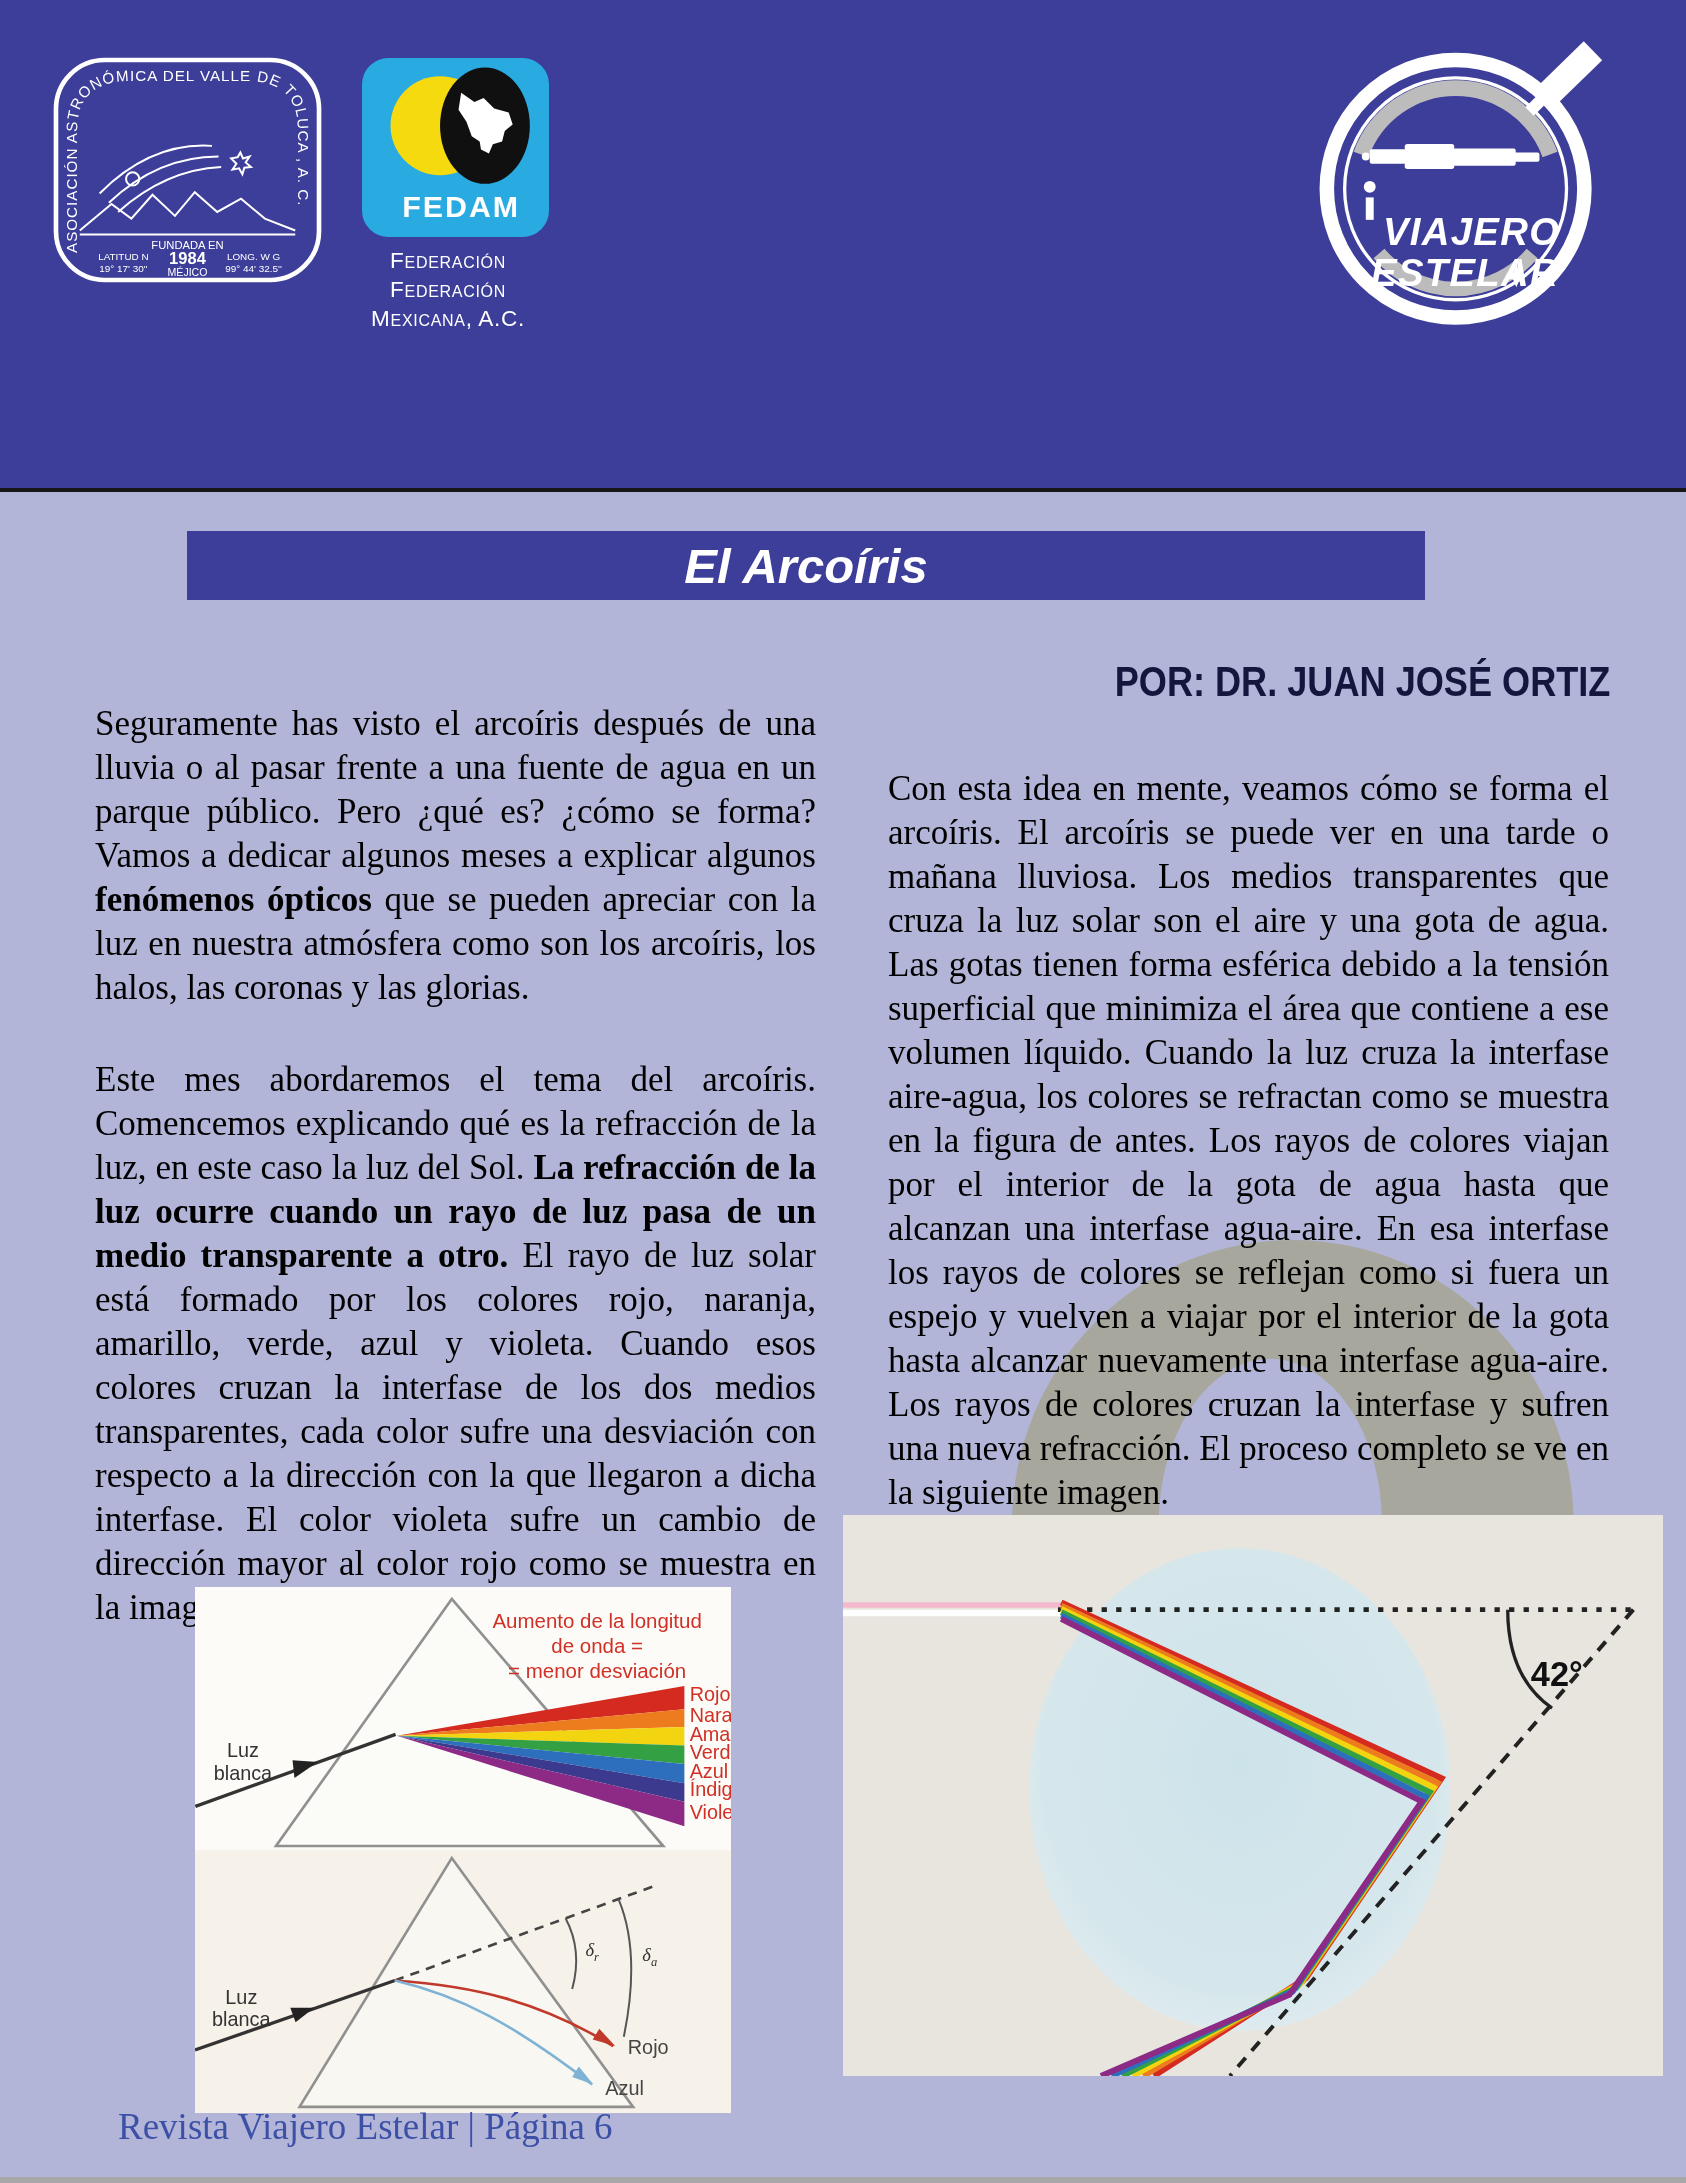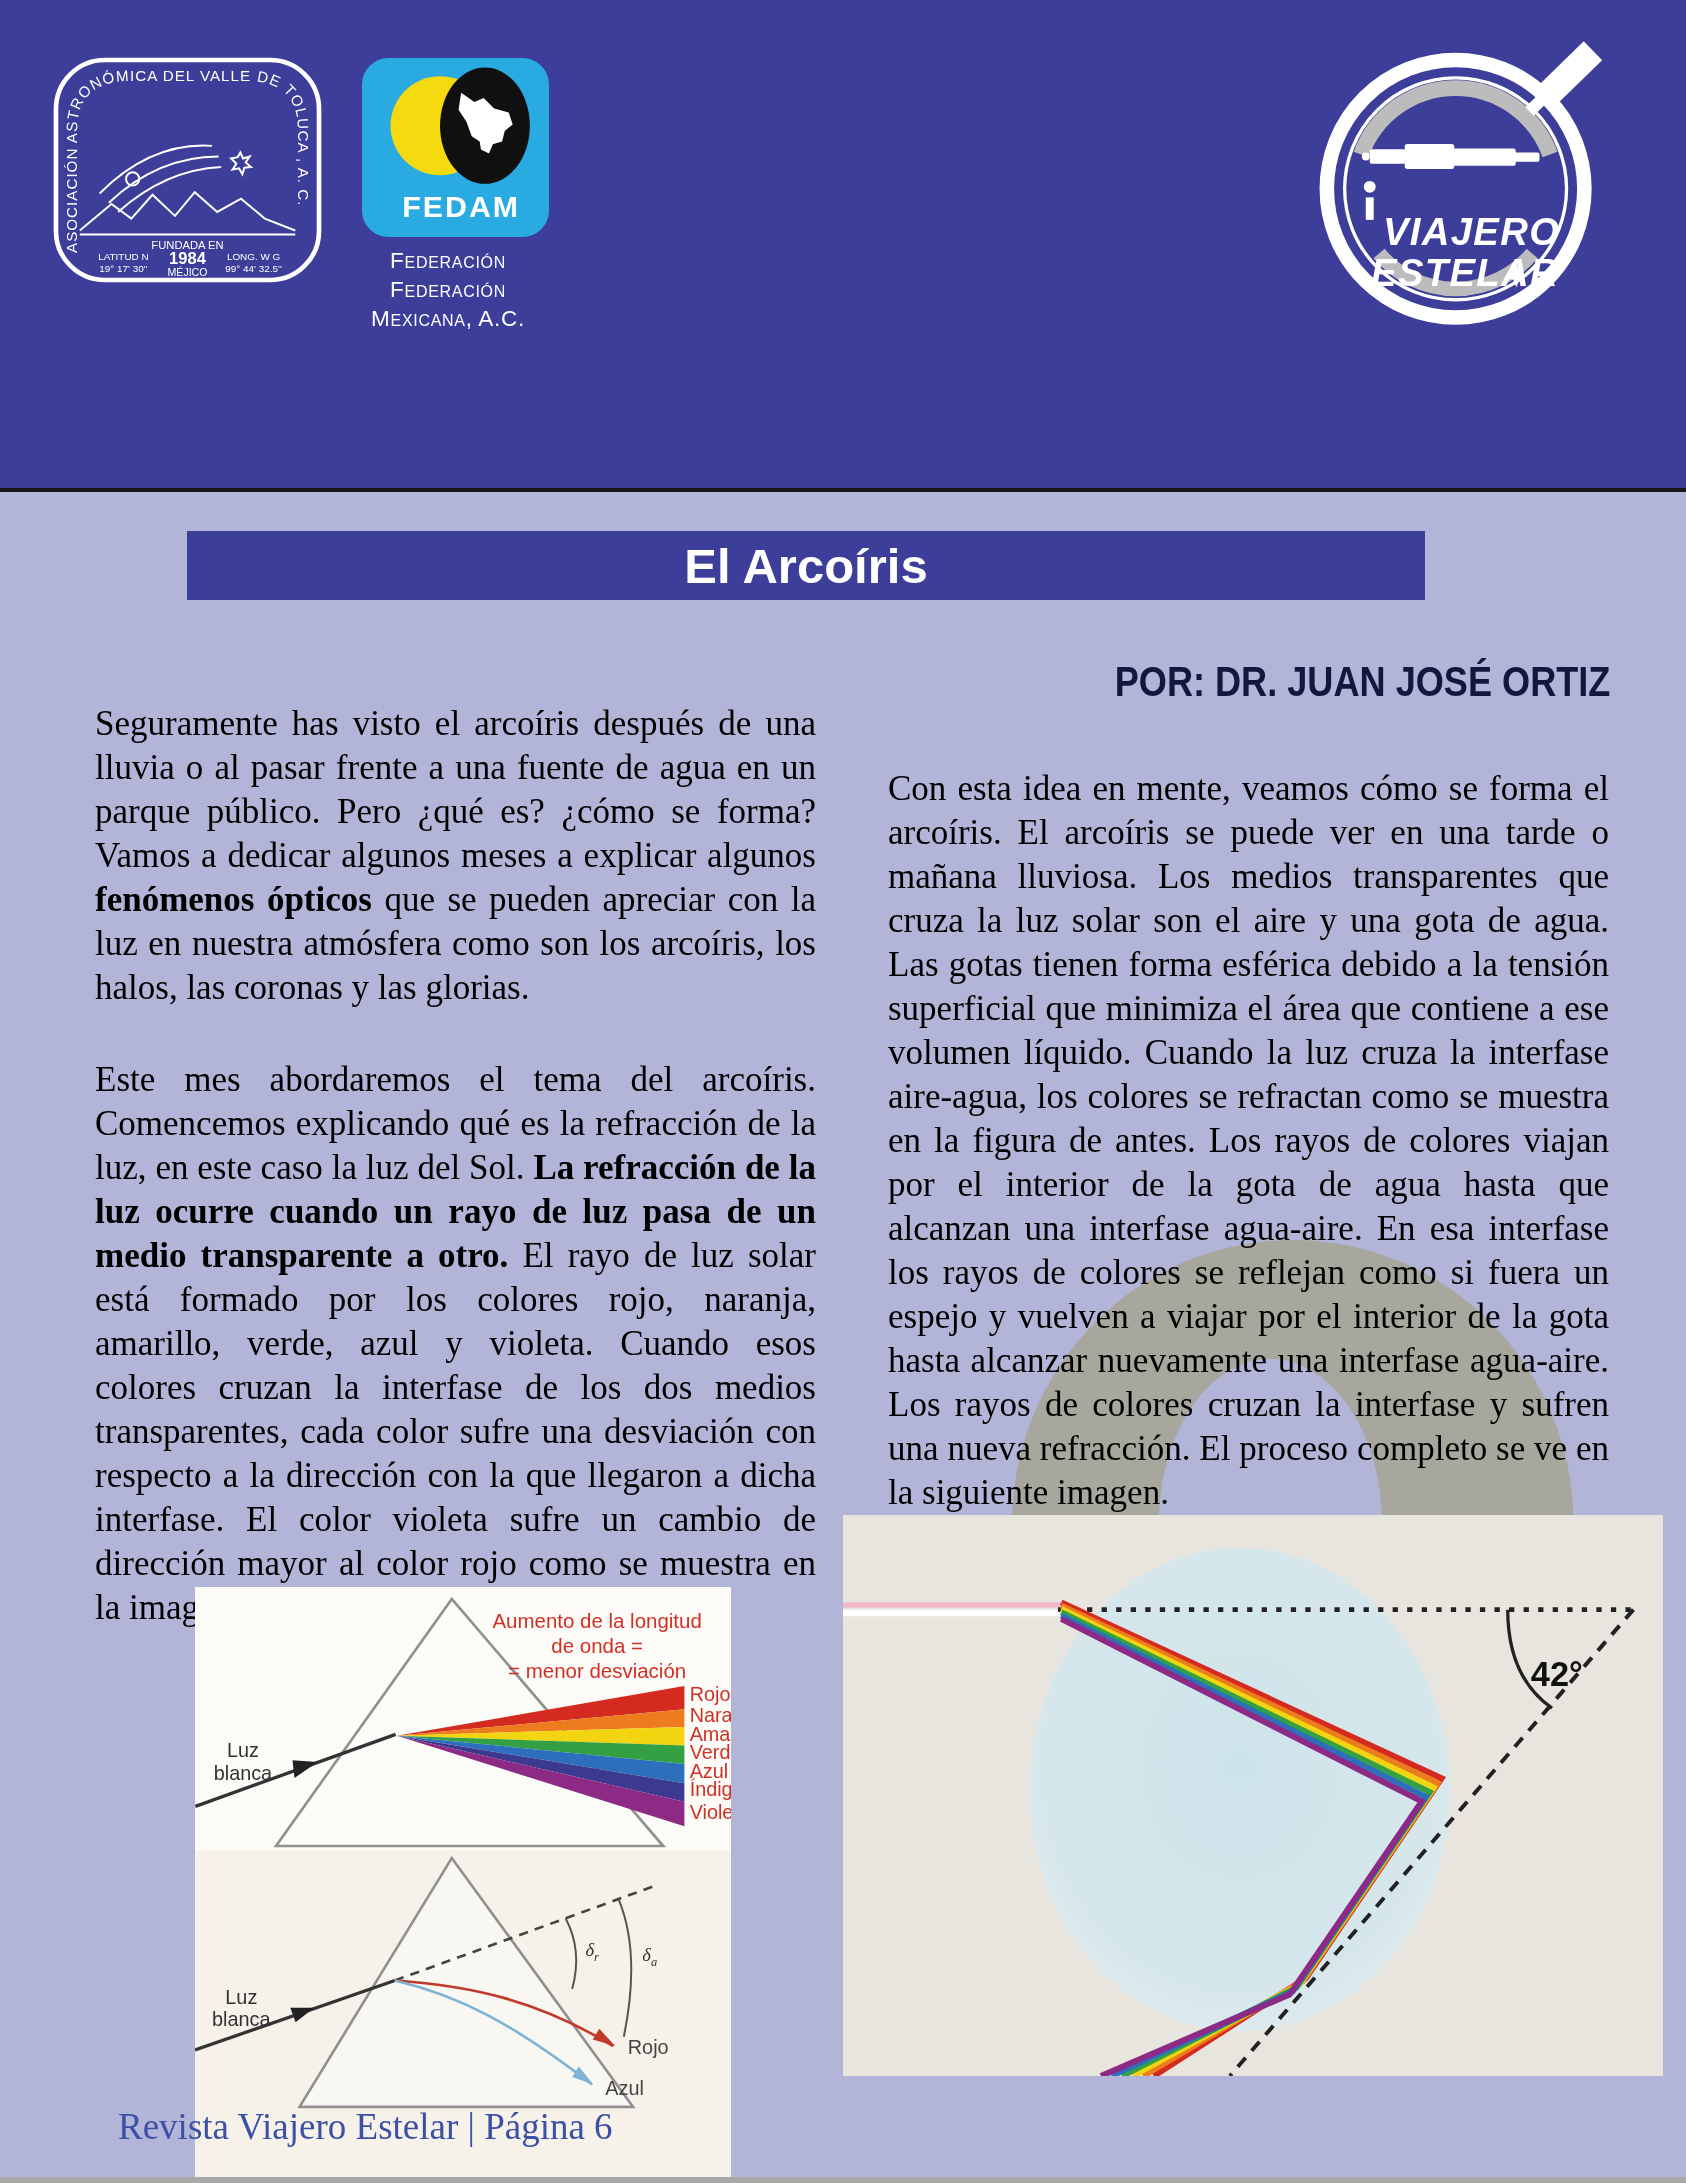--- a/index.html
+++ b/index.html
@@ -15,35 +15,35 @@
   .logo-toluca{position:absolute;left:52px;top:56px;width:271px;height:228px;}
   
   .logo-fedam-box{position:absolute;left:362px;top:58px;width:175px;height:179px;
         background:#29abe2;border-radius:26.5px;padding-left:12px;}
   .logo-fedam-text{position:absolute;left:339px;top:246px;width:218px;text-align:center;
         color:#fff;font-variant:small-caps;font-size:22.5px;line-height:29px;letter-spacing:0.7px;}
   
   .logo-viajero{position:absolute;left:1310px;top:26.5px;width:311px;height:317px;}
   
   .section-bar{position:absolute;left:187px;top:531px;width:1238px;height:69px;background:#3c3e99;
-        display:flex;align-items:center;justify-content:center;}
+        display:flex;align-items:center;justify-content:center;font-style:italic;}
   .section-bar span{color:#fff;font-size:49px;font-weight:bold;}
   .byline{position:absolute;right:77px;top:658px;color:#15163e;font-size:42px;font-weight:bold;
         transform:scaleX(.86);transform-origin:right center;white-space:nowrap;}
   .col{position:absolute;width:721px;color:#000000;font-family:"Liberation Serif",serif;
         font-size:35px;line-height:44px;text-align:justify;}
   .col p{margin:0 0 48px 0;}
   .col .b{font-weight:bold;}
   .col-left{left:95px;top:702px;}
   .col-right{left:888px;top:767px;}
   .watermark{position:absolute;left:992px;top:1230px;width:595px;height:294px;}
   
   .fig-prism{position:absolute;left:195px;top:1587px;width:536px;height:526px;}
   .fig-prism .half-top{position:absolute;left:0;top:0;width:536px;height:263px;background:#fcfbf7;}
-  .fig-prism .half-bottom{position:absolute;left:0;top:263px;width:536px;height:333px;background:#f6f1e9;}
+  .fig-prism .half-bottom{position:absolute;left:0;top:263px;width:536px;height:263px;background:#f6f1e9;}
   .fig-droplet{position:absolute;left:843px;top:1515px;width:820px;height:561px;background:#e8e5df;}
   svg{display:block;}
   
   .footer{position:absolute;left:118px;top:2105px;color:#3c50a6;font-family:"Liberation Serif",serif;
         font-size:37px;text-align:right;}
   .bottom-strip{position:absolute;left:0;top:2177px;width:1687px;height:6px;background:#a8a8a8;}
 </style>
 </head>
 <body>
 

